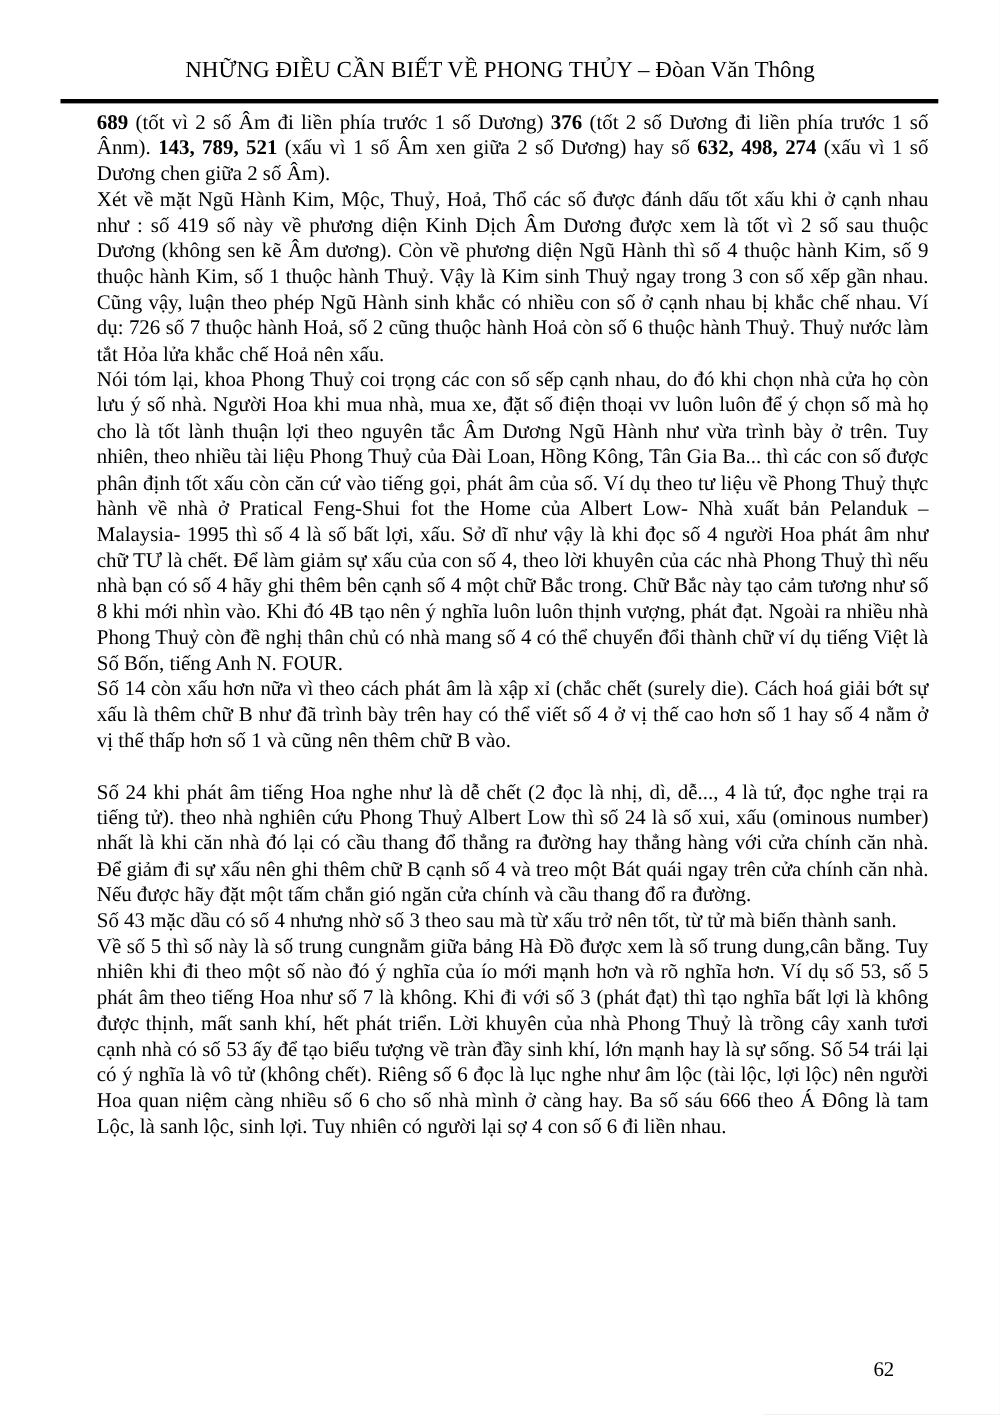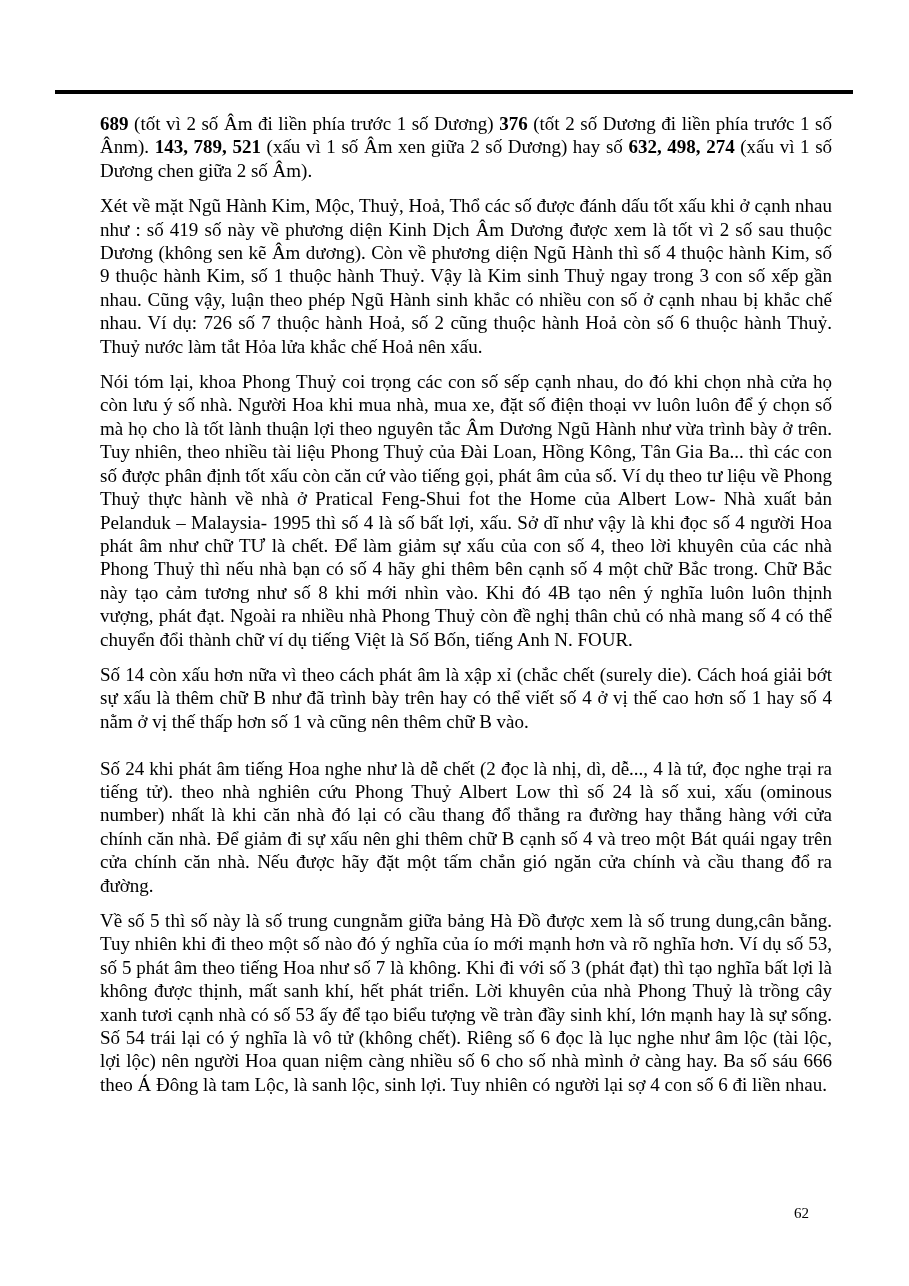--- a/index.html
+++ b/index.html
@@ -33,37 +33,39 @@
   .document-body {
     position: absolute;
     top: 100px;
     left: 88px;
     width: 756px;
     font-size: 19px;
     line-height: 23.4px;
     text-align: justify;
     text-justify: inter-word;
   }
-  .para { margin: 12px; }
+  .para { margin: 0; }
   .para.blank-before { margin-top: 23.4px; }
   .para b { font-weight: bold; }
   .page-number {
     position: absolute;
-    top: 1205px;
+    top: 1235px;
     left: 794px;
-    font-size: 15px;
+    font-size: 19px;
   }
 </style>
 </head>
 <body>
 
 <div class="page">
+  <div class="header-title">NHỮNG ĐIỀU CẦN BIẾT VỀ PHONG THỦY – Đòan Văn Thông</div>
   <div class="header-rule"></div>
   <div class="document-body">
       <p class="para"><b>689</b><span> (tốt vì 2 số Âm đi liền phía trước 1 số Dương) </span><b>376</b><span> (tốt 2 số Dương đi liền phía trước 1 số Ânm). </span><b>143, 789, 521</b><span> (xấu vì 1 số Âm xen giữa 2 số Dương) hay số </span><b>632, 498, 274</b><span> (xấu vì 1 số Dương chen giữa 2 số Âm).</span></p>
       <p class="para"><span>Xét về mặt Ngũ Hành Kim, Mộc, Thuỷ, Hoả, Thổ các số được đánh dấu tốt xấu khi ở cạnh nhau như : số 419 số này về phương diện Kinh Dịch Âm Dương được xem là tốt vì 2 số sau thuộc Dương (không sen kẽ Âm dương). Còn về phương diện Ngũ Hành thì số 4 thuộc hành Kim, số 9 thuộc hành Kim, số 1 thuộc hành Thuỷ. Vậy là Kim sinh Thuỷ ngay trong 3 con số xếp gần nhau. Cũng vậy, luận theo phép Ngũ Hành sinh khắc có nhiều con số ở cạnh nhau bị khắc chế nhau. Ví dụ: 726 số 7 thuộc hành Hoả, số 2 cũng thuộc hành Hoả còn số 6 thuộc hành Thuỷ. Thuỷ nước làm tắt Hỏa lửa khắc chế Hoả nên xấu.</span></p>
       <p class="para"><span>Nói tóm lại, khoa Phong Thuỷ coi trọng các con số sếp cạnh nhau, do đó khi chọn nhà cửa họ còn lưu ý số nhà. Người Hoa khi mua nhà, mua xe, đặt số điện thoại vv luôn luôn để ý chọn số mà họ cho là tốt lành thuận lợi theo nguyên tắc Âm Dương Ngũ Hành như vừa trình bày ở trên. Tuy nhiên, theo nhiều tài liệu Phong Thuỷ của Đài Loan, Hồng Kông, Tân Gia Ba... thì các con số được phân định tốt xấu còn căn cứ vào tiếng gọi, phát âm của số. Ví dụ theo tư liệu về Phong Thuỷ thực hành về nhà ở Pratical Feng-Shui fot the Home của Albert Low- Nhà xuất bản Pelanduk – Malaysia- 1995 thì số 4 là số bất lợi, xấu. Sở dĩ như vậy là khi đọc số 4 người Hoa phát âm như chữ TƯ là chết. Để làm giảm sự xấu của con số 4, theo lời khuyên của các nhà Phong Thuỷ thì nếu nhà bạn có số 4 hãy ghi thêm bên cạnh số 4 một chữ Bắc trong. Chữ Bắc này tạo cảm tương như số 8 khi mới nhìn vào. Khi đó 4B tạo nên ý nghĩa luôn luôn thịnh vượng, phát đạt. Ngoài ra nhiều nhà Phong Thuỷ còn đề nghị thân chủ có nhà mang số 4 có thể chuyển đổi thành chữ ví dụ tiếng Việt là Số Bốn, tiếng Anh N. FOUR.</span></p>
       <p class="para"><span>Số 14 còn xấu hơn nữa vì theo cách phát âm là xập xỉ (chắc chết (surely die). Cách hoá giải bớt sự xấu là thêm chữ B như đã trình bày trên hay có thể viết số 4 ở vị thế cao hơn số 1 hay số 4 nằm ở vị thế thấp hơn số 1 và cũng nên thêm chữ B vào.</span></p>
       <p class="para blank-before"><span>Số 24 khi phát âm tiếng Hoa nghe như là dễ chết (2 đọc là nhị, dì, dễ..., 4 là tứ, đọc nghe trại ra tiếng tử). theo nhà nghiên cứu Phong Thuỷ Albert Low thì số 24 là số xui, xấu (ominous number) nhất là khi căn nhà đó lại có cầu thang đổ thẳng ra đường hay thẳng hàng với cửa chính căn nhà. Để giảm đi sự xấu nên ghi thêm chữ B cạnh số 4 và treo một Bát quái ngay trên cửa chính căn nhà. Nếu được hãy đặt một tấm chắn gió ngăn cửa chính và cầu thang đổ ra đường.</span></p>
+      <p class="para"><span>Số 43 mặc dầu có số 4 nhưng nhờ số 3 theo sau mà từ xấu trở nên tốt, từ tử mà biến thành sanh.</span></p>
       <p class="para"><span>Về số 5 thì số này là số trung cungnằm giữa bảng Hà Đồ được xem là số trung dung,cân bằng. Tuy nhiên khi đi theo một số nào đó ý nghĩa của ío mới mạnh hơn và rõ nghĩa hơn. Ví dụ số 53, số 5 phát âm theo tiếng Hoa như số 7 là không. Khi đi với số 3 (phát đạt) thì tạo nghĩa bất lợi là không được thịnh, mất sanh khí, hết phát triển. Lời khuyên của nhà Phong Thuỷ là trồng cây xanh tươi cạnh nhà có số 53 ấy để tạo biểu tượng về tràn đầy sinh khí, lớn mạnh hay là sự sống. Số 54 trái lại có ý nghĩa là vô tử (không chết). Riêng số 6 đọc là lục nghe như âm lộc (tài lộc, lợi lộc) nên người Hoa quan niệm càng nhiều số 6 cho số nhà mình ở càng hay. Ba số sáu 666 theo Á Đông là tam Lộc, là sanh lộc, sinh lợi. Tuy nhiên có người lại sợ 4 con số 6 đi liền nhau.</span></p>
     </div>
   <div class="page-number">62</div>
 </div>
 
 </body></html>

